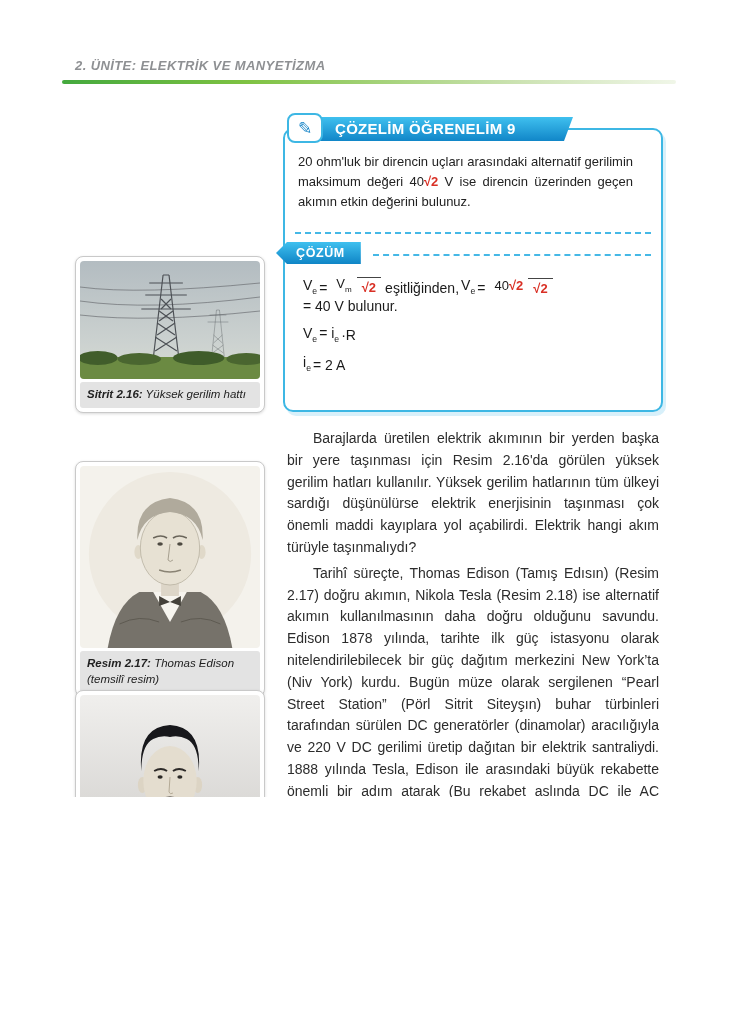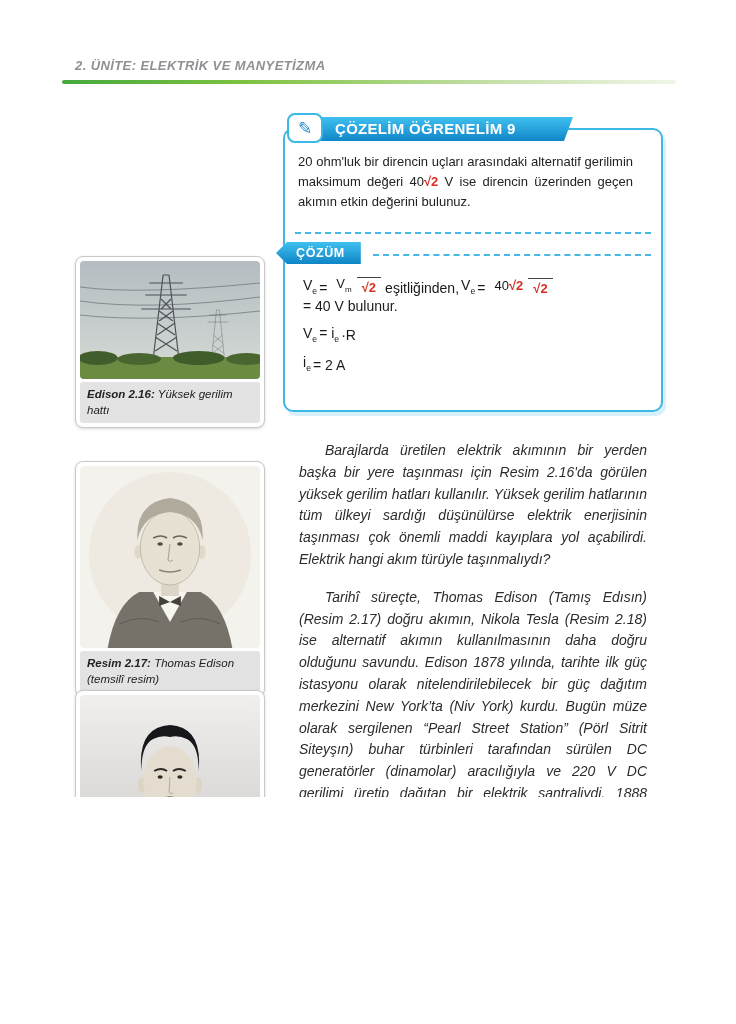--- a/index.html
+++ b/index.html
@@ -75,21 +75,21 @@
     font-size:11.5px; font-style:italic; color:#222; line-height:1.35;
   }
   .fig-caption b { font-weight:bold; }
   .fig-1 { top:256px; } .fig-2 { top:461px; } .fig-3 { top:690px; }
 
   
   .body-text {
     position:absolute; left:283px; top:424px; width:380px; height:528px;
     font-size:14px; line-height:21.8px; text-align:justify; color:#2c2c2c; overflow:hidden;
   }
-  .body-text p { margin:16px; text-indent:26px;font-style:italic; }
+  .body-text p { margin:4px; text-indent:26px; }
 
   
   .page-number {
     position:absolute; left:50%; top:958px; transform:translateX(-50%);
     background:#e2e8d6; border-radius:12px; padding:3px 15px;
     font-size:14px; color:#3a443a;
   }
 </style>
 </head>
 <body>
@@ -160,21 +160,21 @@
         <path d="M10,106 L20,10 M36,106 L26,10 M20,10 L26,10"></path>
         <path d="M6,20 L40,20 M2,34 L44,34"></path>
         <path d="M12,96 L34,80 M34,96 L12,80 M14,76 L32,60 M32,76 L14,60"></path>
       </g>
       <rect y="96" width="182" height="22" fill="#6b8a42"></rect>
       <ellipse cx="18" cy="97" rx="20" ry="7" fill="#415d2b"></ellipse>
       <ellipse cx="60" cy="98" rx="22" ry="6" fill="#4a6630"></ellipse>
       <ellipse cx="120" cy="97" rx="26" ry="7" fill="#3f5c2a"></ellipse>
       <ellipse cx="168" cy="98" rx="20" ry="6" fill="#4a6630"></ellipse>
     </svg>
-    <div class="fig-caption"><b>Edison 2.16:</b><span> Yüksek gerilim hattı</span></div>
+    <div class="fig-caption"><b>Sitrit 2.16:</b><span> Yüksek gerilim hattı</span></div>
   </div>
 
   <div class="figure fig-2">
     <svg viewBox="0 0 182 182" height="182" preserveAspectRatio="none">
       <rect width="182" height="182" fill="#f4f2ec"></rect>
       <circle cx="91" cy="88" r="82" fill="#eeeae1"></circle>
       <path d="M28,182 Q36,138 60,126 L122,126 Q146,138 154,182 Z" fill="#76726a"></path>
       <path d="M40,158 Q60,148 80,156 M102,156 Q122,148 142,158" stroke="#57534b" stroke-width="0.8" fill="none"></path>
       <path d="M74,126 L91,156 L108,126 Z" fill="#f7f5ef"></path>
       <path d="M80,130 L91,136 L102,130 L102,140 L91,136 L80,140 Z" fill="#44413a"></path>

